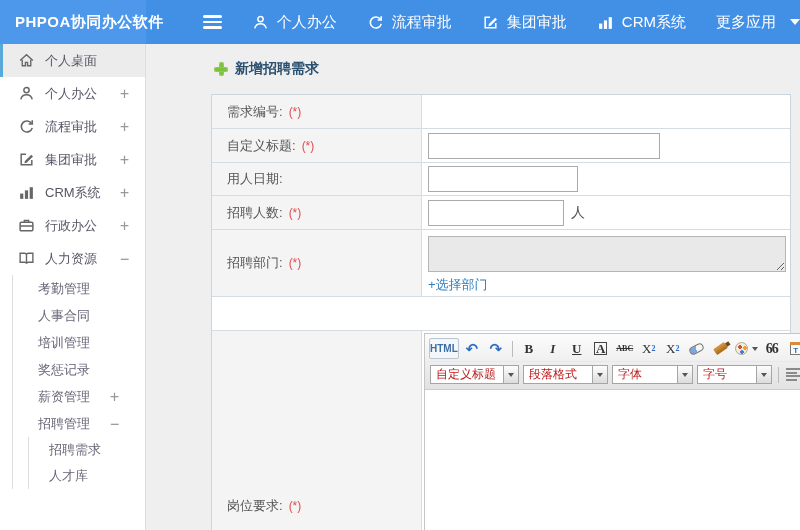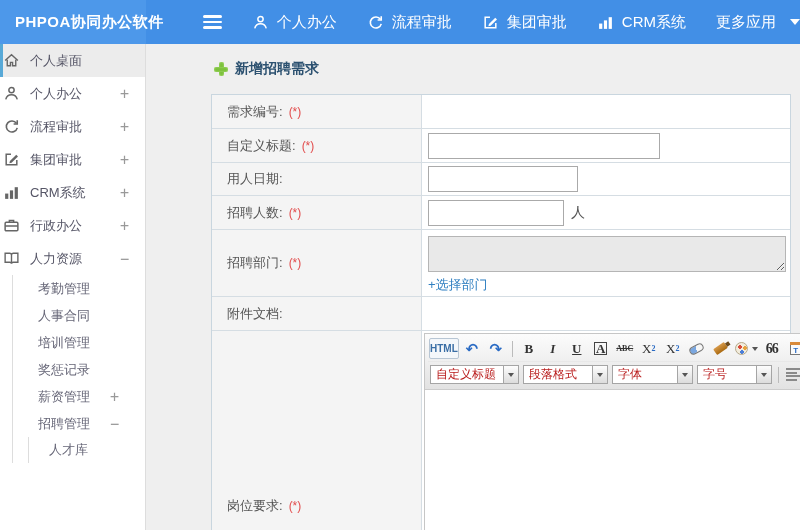--- a/index.html
+++ b/index.html
@@ -19,21 +19,21 @@
     border-top:6px solid #fff; margin-left:6px; }
 
   
   .page-body { display:flex; height:486px; }
   .sidebar { width:146px; background:#fff; border-right:1px solid #ddd; flex:0 0 auto;
     padding-top:0; overflow:hidden; }
   .content { flex:1; background:#efefef; overflow:hidden; position:relative; }
 
   
   .sb-item { display:flex; align-items:center; height:33px; font-size:13px; color:#556;
-    cursor:pointer; border-left:3px solid transparent; padding-left:0; }
+    cursor:pointer; border-left:3px solid transparent; padding-left:15px; }
   .sb-item .sb-ico { width:17px; height:17px; margin-right:10px; color:#666; flex:0 0 auto; }
   .sb-item .sb-ico svg { width:100%; height:100%; display:block; }
   .sb-item .sb-label { flex:1; white-space:nowrap; }
   .sb-item .sb-toggle { color:#999; font-size:15px; padding-right:16px; font-family:"DejaVu Sans Mono",monospace; }
   .sb-item.active { background:#ececec; border-left:3px solid #58a9d7; }
   .sb-item.lvl1 { height:27px; margin-left:12px; border-left:1px solid #ddd; padding-left:25px; color:#667; }
   .sb-item.lvl1 .sb-toggle { padding-right:26px; }
   .sb-item.lvl2 { height:26px; margin-left:12px; border-left:1px solid #ddd; padding-left:36px; color:#667;
     background-image:linear-gradient(#ddd,#ddd); background-repeat:no-repeat; background-size:1px 100%; background-position:15px 0; }
 
@@ -270,20 +270,24 @@
       </div>
       <div class="sb-item lvl1">
         <span class="sb-label">薪资管理</span>
         <span class="sb-toggle">+</span>
       </div>
       <div class="sb-item lvl1">
         <span class="sb-label">招聘管理</span>
         <span class="sb-toggle">−</span>
       </div>
       <div class="sb-item lvl2">
+        <span class="sb-label">招聘需求</span>
+        <span class="sb-toggle"></span>
+      </div>
+      <div class="sb-item lvl2">
         <span class="sb-label">人才库</span>
         <span class="sb-toggle"></span>
       </div>
     </div>
 
   <div class="content">
     <div class="page-header">
       <span class="plus-icon"></span>
       <span class="page-title">新增招聘需求</span>
     </div>
@@ -334,23 +338,20 @@
         </div>
         <div class="cell-value">
           <textarea class="dept-textarea" readonly="" style=""></textarea>
           <div class="dept-link-line">
             <a class="blue-link">+选择部门</a>
           </div>
         </div>
       </div>
 
       <div class="form-row row-h row-attach">
-        <div class="cell-label">
-          <span>附件文档:</span>
-        </div>
       </div>
 
       <div class="form-row row-editor">
         <div class="cell-label">
           <span>岗位要求:</span>
           <span class="req">(*)</span>
         </div>
         <div class="cell-value">
           <div class="editor">
             <div class="ed-toolbar">

